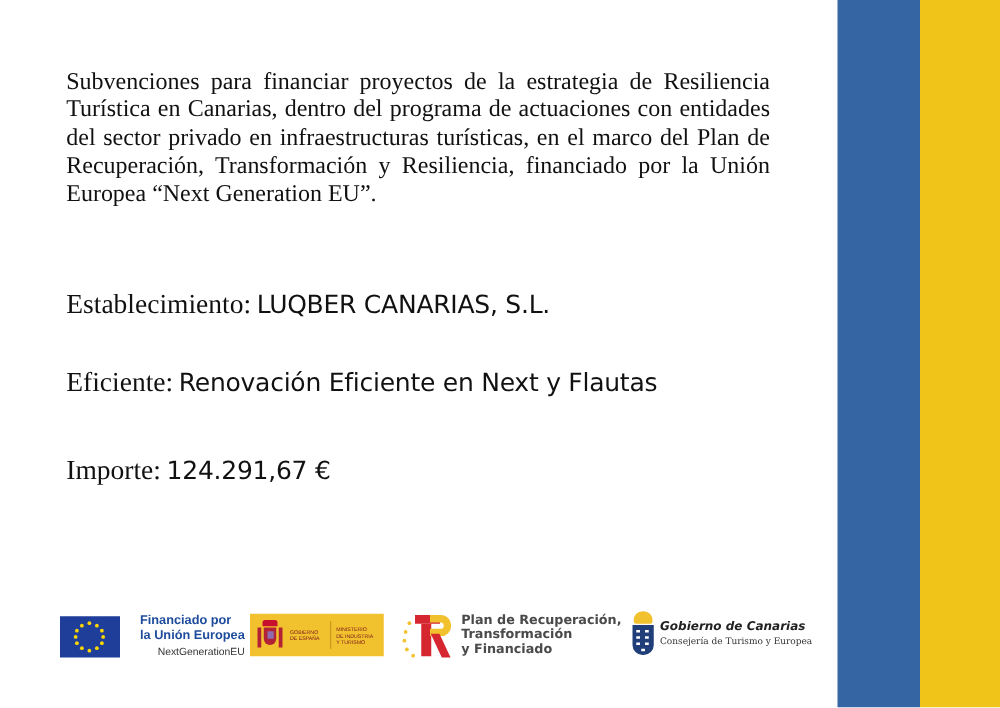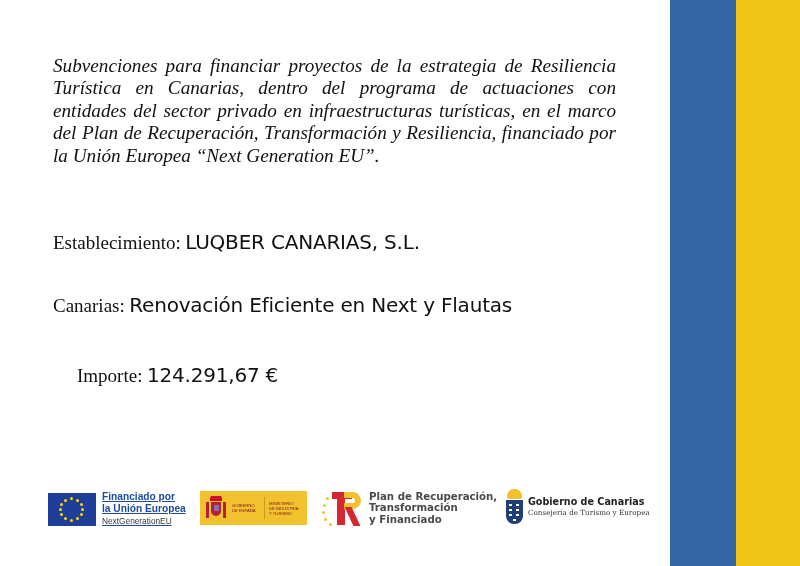--- a/index.html
+++ b/index.html
@@ -5,37 +5,37 @@
     * { margin: 0; padding: 0; box-sizing: border-box; }
     html, body { width: 800px; height: 566px; background: #ffffff; overflow: hidden; }
     body { position: relative; font-family: "Liberation Serif", serif; color: #111111; }
 
     .stripe-blue { position: absolute; left: 670px; top: 0; width: 66px; height: 566px; background: #3566A3; }
     .stripe-yellow { position: absolute; left: 736px; top: 0; width: 64px; height: 566px; background: #F0C419; }
 
     .intro {
       position: absolute; left: 53px; top: 55px; width: 563px;
       font-family: "Liberation Serif", serif; font-size: 19.2px; line-height: 22.4px;
-      text-align: justify; text-align-last: left; color: #111; font-style: italic;
+      text-align: justify; text-align-last: left; color: #111;
     }
 
     .field { position: absolute; left: 53px; font-size: 18px; white-space: nowrap; }
-    .field .lbl { font-family: "Liberation Serif", serif; font-size: 19px; }
+    .field .lbl { font-family: "Liberation Serif", serif; font-size: 22px; }
     .field .val { font-family: "DejaVu Sans", sans-serif; font-size: 20px; letter-spacing: -0.2px; }
     .f1 { top: 230px; }
     .f2 { top: 293px; }
-    .f3 { top: 363px; margin-left: 24px; }
+    .f3 { top: 363px; }
 
     
     .logo-eu { position: absolute; left: 48px; top: 491px; display: flex; align-items: center; }
     .eu-flag { width: 48px; height: 33px; background: #1F3E9A; position: relative; }
     .eu-flag .star { position: absolute; width: 3px; height: 3px; background: #FFD700; border-radius: 50%; }
-    .eu-text { margin-left: 6px; font-family: "Liberation Sans", sans-serif; color: #1E4C9C; text-decoration: underline; }
+    .eu-text { margin-left: 16px; font-family: "Liberation Sans", sans-serif; color: #1E4C9C; }
     .eu-text .t1, .eu-text .t2 { font-size: 10.2px; font-weight: bold; line-height: 12px; }
-    .eu-text .t3 { font-size: 8.3px; color: #333; line-height: 11px; margin-top: 1px; }
+    .eu-text .t3 { font-size: 8.3px; color: #333; line-height: 11px; margin-top: 1px; text-align: right; }
 
     .logo-es { position: absolute; left: 200px; top: 491px; width: 107px; height: 34px; background: #F2C12E; display: flex; align-items: center; }
     .es-shield { width: 20px; height: 24px; margin-left: 6px; position: relative; }
     .es-shield .c1 { position: absolute; left: 4px; top: 0; width: 12px; height: 5px; background: #C8102E; border-radius: 2px 2px 0 0; }
     .es-shield .c2 { position: absolute; left: 5px; top: 6px; width: 10px; height: 14px; background: #B22234; border-radius: 0 0 5px 5px; }
     .es-shield .c3 { position: absolute; left: 8px; top: 9px; width: 5px; height: 6px; background: #8C6BB1; }
     .es-shield .p1 { position: absolute; left: 0; top: 6px; width: 3px; height: 16px; background: #B22234; }
     .es-shield .p2 { position: absolute; right: 0; top: 6px; width: 3px; height: 16px; background: #B22234; }
     .es-text1 { margin-left: 6px; font-family: "Liberation Sans", sans-serif; font-size: 4.2px; color: #7a1b1b; line-height: 5px; width: 28px; }
     .es-sep { width: 1px; height: 22px; background: #c99a1f; margin: 0 4px; }
@@ -49,37 +49,37 @@
     .prtr-mark .rbowl { position: absolute; left: 22px; top: 3px; width: 17px; height: 17px; border: 6px solid #F2C12E; border-left: none; border-radius: 0 9px 9px 0; }
     .prtr-mark .rleg { position: absolute; left: 27px; top: 18px; width: 7px; height: 19px; background: #D62630; transform: skewX(25deg); }
     .prtr-text { margin-left: 3px; font-family: "DejaVu Sans", sans-serif; font-size: 10.2px; line-height: 11.6px; color: #4a4a4a; font-weight: bold; }
 
     .logo-gc { position: absolute; left: 506px; top: 489px; display: flex; align-items: center; }
     .gc-shield { width: 17px; height: 36px; position: relative; }
     .gc-shield .crown { position: absolute; left: 1px; top: 0; width: 15px; height: 10px; background: #F2C12E; border-radius: 7px 7px 2px 2px; }
     .gc-shield .body { position: absolute; left: 0; top: 11px; width: 17px; height: 24px; background: #1F3E7A; border-radius: 0 0 8px 8px; }
     .gc-shield .dot { position: absolute; width: 3px; height: 2px; background: #fff; }
     .gc-text { margin-left: 5px; }
-    .gc-text .g1 { font-family: "DejaVu Sans", sans-serif; font-size: 9.6px; font-weight: bold; color: #222; line-height: 12px; }
+    .gc-text .g1 { font-family: "DejaVu Sans", sans-serif; font-size: 9.6px; font-weight: bold; color: #222; line-height: 12px; font-style: italic; }
     .gc-text .g2 { font-family: "DejaVu Serif", serif; font-size: 7.2px; color: #333; line-height: 10px; }
   </style>
 </head>
 <body>
 
 <div class="stripe-blue"></div>
 <div class="stripe-yellow"></div>
 
 <p class="intro">Subvenciones para financiar proyectos de la estrategia de Resiliencia Turística en Canarias, dentro del programa de actuaciones con entidades del sector privado en infraestructuras turísticas, en el marco del Plan de Recuperación, Transformación y Resiliencia, financiado por la Unión Europea “Next Generation EU”.</p>
 
 <div class="field f1">
   <span class="lbl">Establecimiento:</span>
   <span class="val">LUQBER CANARIAS, S.L.</span>
 </div>
 <div class="field f2">
-  <span class="lbl">Canarias:</span>
+  <span class="lbl">Eficiente:</span>
   <span class="val">Renovación Eficiente en Next y Flautas</span>
 </div>
 <div class="field f3">
   <span class="lbl">Importe:</span>
   <span class="val">124.291,67 €</span>
 </div>
 
 <div class="logo-eu">
   <div class="eu-flag">
     <span class="star" style="left:22px;top:4px"></span>

